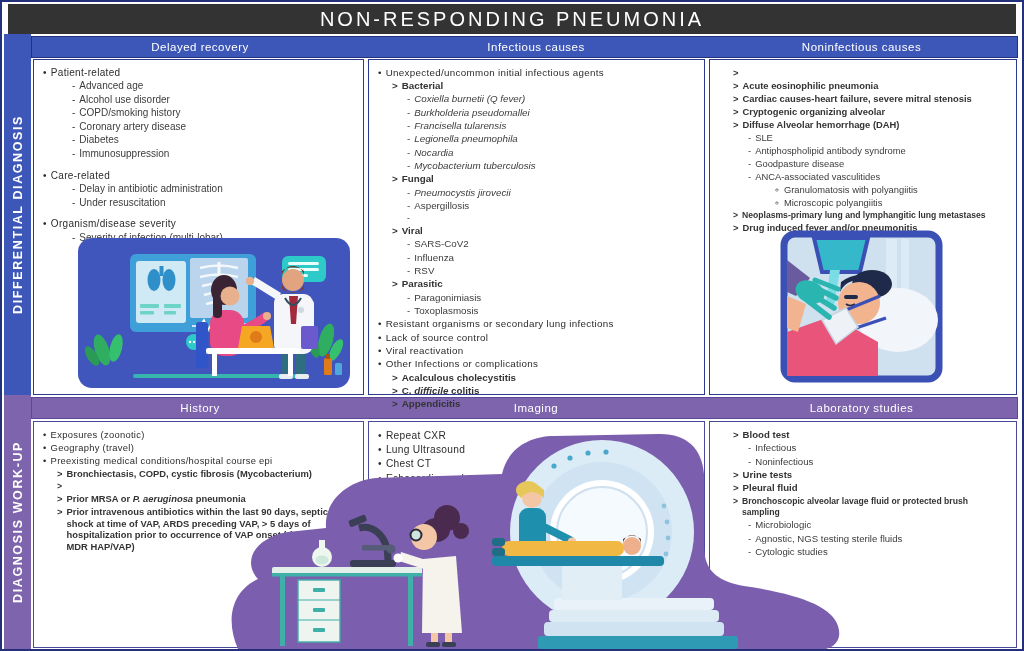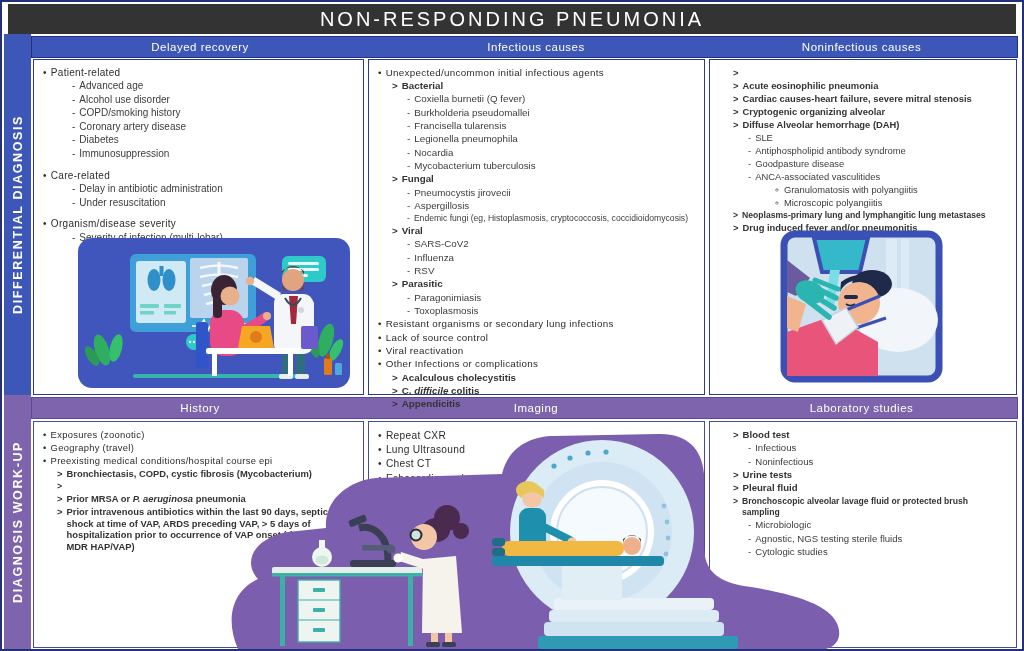--- a/index.html
+++ b/index.html
@@ -39,21 +39,21 @@
   .li{display:flex;align-items:flex-start;color:#3c3c3c;padding:.6px 0;}
   .pfx{flex:0 0 auto;margin-right:4px;}
   #t1 .li{font-size:10px;line-height:1.24}
   #t2 .li{font-size:9.8px;line-height:1.24}
   #t3 .li{font-size:9.4px;line-height:1.26}
   #b1 .li{font-size:9.4px;line-height:1.26}
   #b2 .li{font-size:10.2px;line-height:1.3}
   #b3 .li{font-size:9.6px;line-height:1.28}
   .li.head{letter-spacing:.3px;color:#2c2c2c;}
   .li.bold{font-weight:700;color:#333;}
-  .li.italic .txt{}
+  .li.italic .txt{font-style:italic;}
   .txt em{text-align:right;}
   .lvl0{padding-left:1px}.lvl1{padding-left:15px}.lvl2{padding-left:30px}.lvl3{padding-left:56px}
   .li.mt{margin-top:8px}
   #canvas .li.fit{font-size:8.6px;}
   
   .illo1{position:absolute;left:44px;top:178px;width:272px;height:150px;}
   .illo2{position:absolute;left:70px;top:170px;width:163px;height:153px;}
   .blob{position:absolute;left:200px;top:426px;width:660px;height:221px;z-index:6;pointer-events:none;}
 </style>
 </head>
@@ -269,21 +269,20 @@
         <div class="li lvl2 italic">
           <span class="pfx">-</span>
           <span class="txt">Pneumocystis jirovecii</span>
         </div>
         <div class="li lvl2">
           <span class="pfx">-</span>
           <span class="txt">Aspergillosis</span>
         </div>
         <div class="li lvl2 fit">
           <span class="pfx">-</span>
-          <span class="txt">Endemic fungi (eg, Histoplasmosis, cryptococcosis, coccidioidomycosis)</span>
         </div>
         <div class="li lvl1 bold">
           <span class="pfx">&gt;</span>
           <span class="txt">Viral</span>
         </div>
         <div class="li lvl2">
           <span class="pfx">-</span>
           <span class="txt">SARS-CoV2</span>
         </div>
         <div class="li lvl2">

